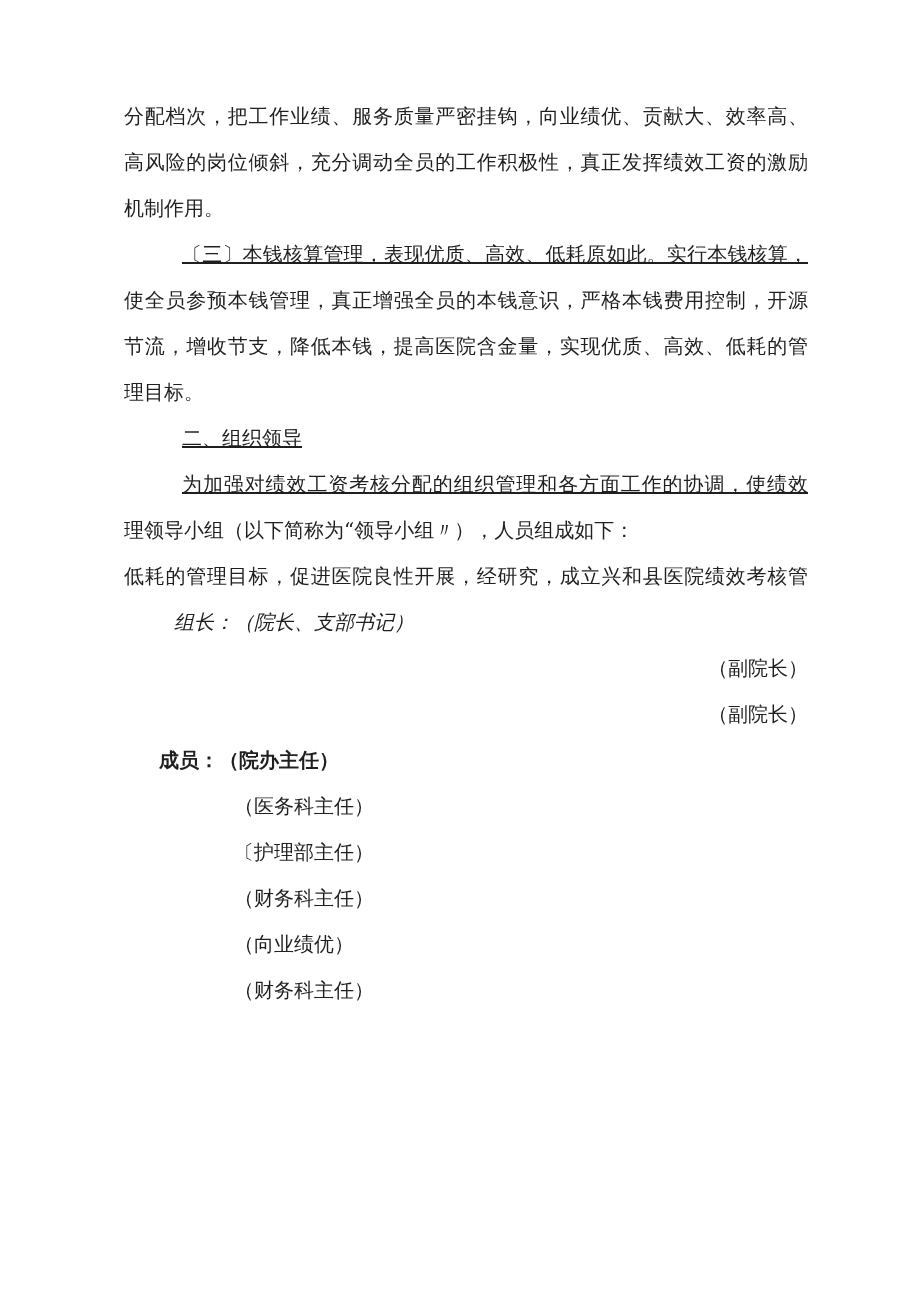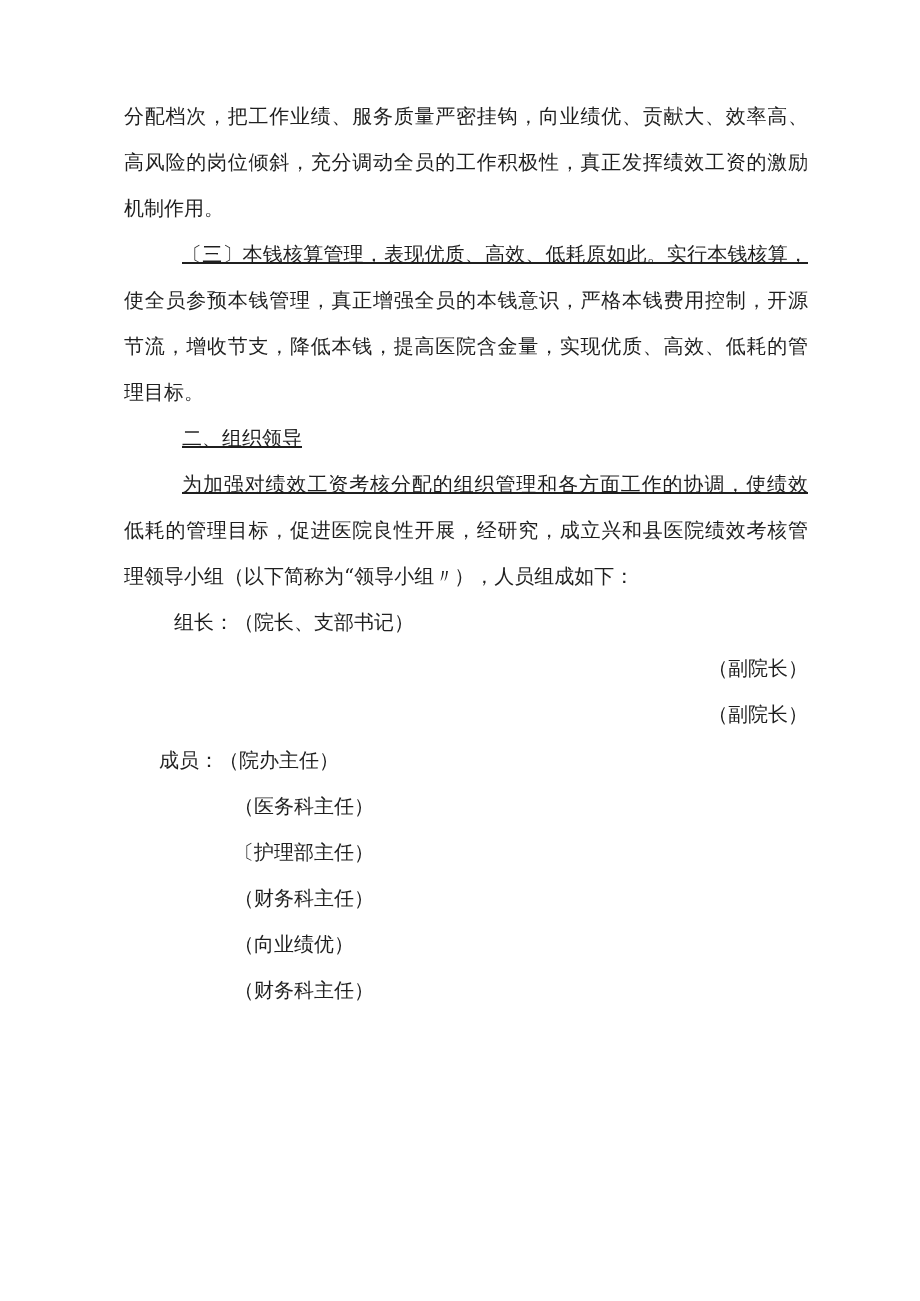--- a/index.html
+++ b/index.html
@@ -36,41 +36,41 @@
     white-space: normal;
     word-break: break-all;
   }
   
   .fill {
     text-align: justify;
     text-align-last: justify;
   }
   
   .ind-para       { padding-left: 58px; text-decoration: underline;  }  
-  .ind-role       { padding-left: 50px;  }  
+  .ind-role       { padding-left: 50px; font-style: italic;  }  
   .ind-sub        { padding-left: 72px; text-align: right;  }  
-  .ind-member     { padding-left: 35px;  }  
+  .ind-member     { padding-left: 35px; font-weight: bold;  }  
   .ind-member-sub { padding-left: 110px; }  
 </style>
 </head>
 <body>
 
 <div class="page">
   <div class="text-block">
       <div class="doc-line fill">分配档次，把工作业绩、服务质量严密挂钩，向业绩优、贡献大、效率高、</div>
       <div class="doc-line fill">高风险的岗位倾斜，充分调动全员的工作积极性，真正发挥绩效工资的激励</div>
       <div class="doc-line">机制作用。</div>
       <div class="doc-line ind-para fill">〔三〕本钱核算管理，表现优质、高效、低耗原如此。实行本钱核算，</div>
       <div class="doc-line fill">使全员参预本钱管理，真正增强全员的本钱意识，严格本钱费用控制，开源</div>
       <div class="doc-line fill">节流，增收节支，降低本钱，提高医院含金量，实现优质、高效、低耗的管</div>
       <div class="doc-line">理目标。</div>
       <div class="doc-line ind-para">二、组织领导</div>
       <div class="doc-line ind-para fill">为加强对绩效工资考核分配的组织管理和各方面工作的协调，使绩效</div>
+      <div class="doc-line">理领导小组（以下简称为“领导小组〃），人员组成如下：</div>
       <div class="doc-line fill">低耗的管理目标，促进医院良性开展，经研究，成立兴和县医院绩效考核管</div>
-      <div class="doc-line">理领导小组（以下简称为“领导小组〃），人员组成如下：</div>
       <div class="doc-line ind-role">组长：（院长、支部书记）</div>
       <div class="doc-line ind-sub">（副院长）</div>
       <div class="doc-line ind-sub">（副院长）</div>
       <div class="doc-line ind-member">成员：（院办主任）</div>
       <div class="doc-line ind-member-sub">（医务科主任）</div>
       <div class="doc-line ind-member-sub">〔护理部主任）</div>
       <div class="doc-line ind-member-sub">（财务科主任）</div>
       <div class="doc-line ind-member-sub">（向业绩优）</div>
       <div class="doc-line ind-member-sub">（财务科主任）</div>
     </div>

